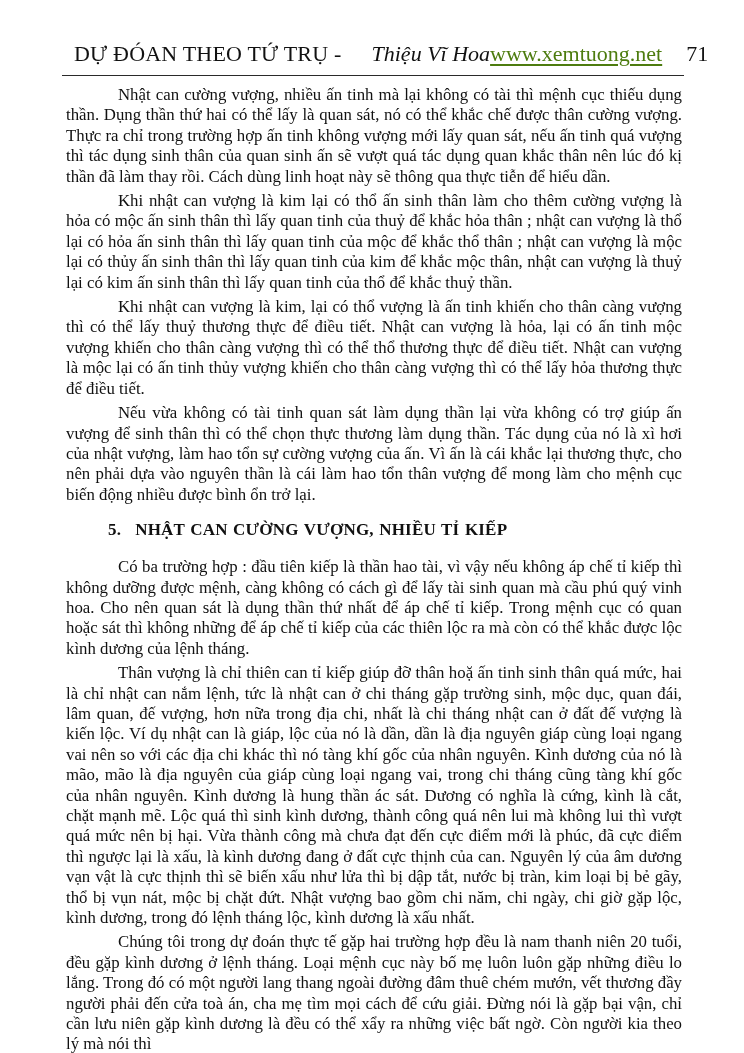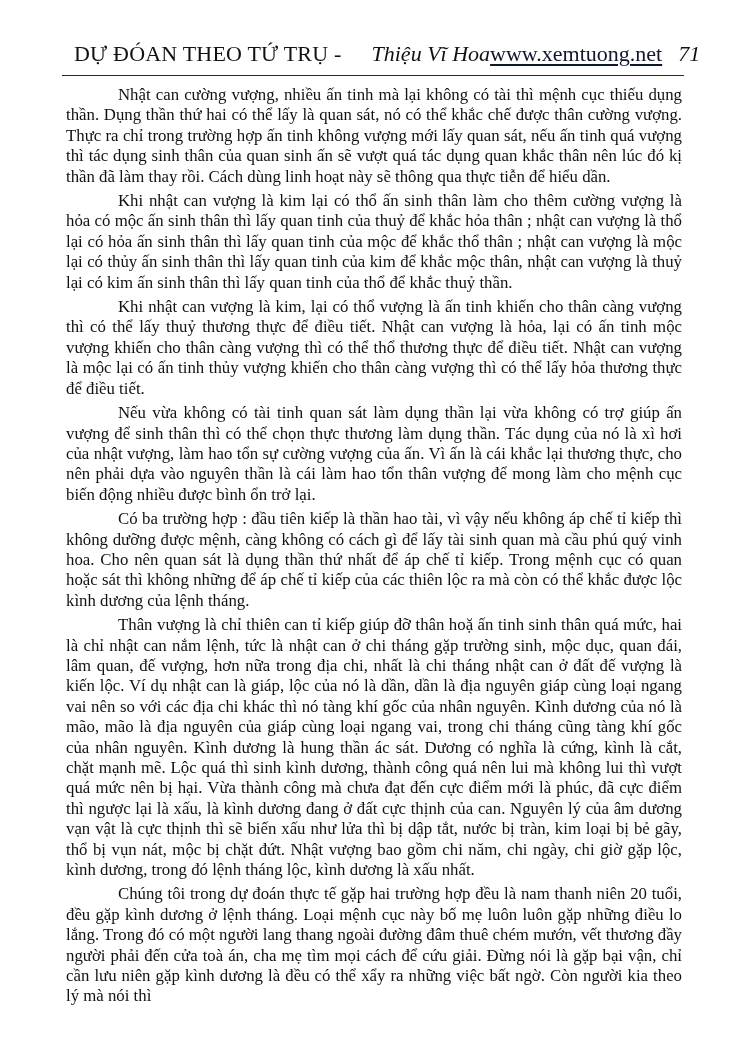--- a/index.html
+++ b/index.html
@@ -29,25 +29,24 @@
     letter-spacing: 0.2px;
   }
   .author {
     margin-left: 30px;
     font-style: italic;
   }
   .website {
     margin-left: auto;
     text-decoration: underline;
     text-underline-offset: 3px;
-    color: #0f172a;
+    color: #4d7c0f;
   }
   .page-number {
-    margin-left: 16px;
-    font-style: italic;
+    margin-left: 24px;
   }
   .header-rule {
     border: none;
     border-top: 1.6px solid #2a2a2a;
     margin: 11px 60px 0 62px;
   }
   .body-text {
     margin: 9px 58px 0 62px;
     text-align: justify;
     font-size: 16.8px;
@@ -86,19 +85,22 @@
   </header>
 
   <hr class="header-rule">
 
   <main class="body-text">
     <p>Nhật can cường vượng, nhiều ấn tinh mà lại không có tài thì mệnh cục thiếu dụng thần. Dụng thần thứ hai có thể lấy là quan sát, nó có thể khắc chế được thân cường vượng. Thực ra chỉ trong trường hợp ấn tinh không vượng mới lấy quan sát, nếu ấn tinh quá vượng thì tác dụng sinh thân của quan sinh ấn sẽ vượt quá tác dụng quan khắc thân nên lúc đó kị thần đã làm thay rồi. Cách dùng linh hoạt này sẽ thông qua thực tiễn để hiểu dần.</p>
     <p>Khi nhật can vượng là kim lại có thổ ấn sinh thân làm cho thêm cường vượng là hỏa có mộc ấn sinh thân thì lấy quan tinh của thuỷ để khắc hỏa thân ; nhật can vượng là thổ lại có hỏa ấn sinh thân thì lấy quan tinh của mộc để khắc thổ thân ; nhật can vượng là mộc lại có thủy ấn sinh thân thì lấy quan tinh của kim để khắc mộc thân, nhật can vượng là thuỷ lại có kim ấn sinh thân thì lấy quan tinh của thổ để khắc thuỷ thần.</p>
     <p>Khi nhật can vượng là kim, lại có thổ vượng là ấn tinh khiến cho thân càng vượng thì có thể lấy thuỷ thương thực để điều tiết. Nhật can vượng là hỏa, lại có ấn tinh mộc vượng khiến cho thân càng vượng thì có thể thổ thương thực để điều tiết. Nhật can vượng là mộc lại có ấn tinh thủy vượng khiến cho thân càng vượng thì có thể lấy hỏa thương thực để điều tiết.</p>
     <p>Nếu vừa không có tài tinh quan sát làm dụng thần lại vừa không có trợ giúp ấn vượng để sinh thân thì có thể chọn thực thương làm dụng thần. Tác dụng của nó là xì hơi của nhật vượng, làm hao tổn sự cường vượng của ấn. Vì ấn là cái khắc lại thương thực, cho nên phải dựa vào nguyên thần là cái làm hao tổn thân vượng để mong làm cho mệnh cục biến động nhiều được bình ổn trở lại.</p>
 
+    <h2 class="section-heading">
+      <span class="section-number">5.</span><span class="section-title">NHẬT CAN CƯỜNG VƯỢNG, NHIỀU TỈ  KIẾP</span>
+    </h2>
 
     <p>Có ba trường hợp : đầu tiên kiếp là thần hao tài, vì vậy nếu không áp chế tỉ kiếp thì không dưỡng được mệnh, càng không có cách gì để lấy tài sinh quan mà cầu phú quý vinh hoa. Cho nên quan sát là dụng thần thứ nhất để áp chế tỉ kiếp. Trong mệnh cục có quan hoặc sát thì không những để áp chế tỉ kiếp của các thiên lộc ra mà còn có thể khắc được lộc kình dương của lệnh tháng.</p>
     <p>Thân vượng là chỉ thiên can tỉ kiếp giúp đỡ thân hoặ ấn tinh sinh thân quá mức, hai là chỉ nhật can nắm lệnh, tức là nhật can ở chi tháng gặp trường sinh, mộc dục, quan đái, lâm quan, đế vượng, hơn nữa trong địa chi, nhất là chi tháng nhật can ở đất đế vượng là kiến lộc. Ví dụ nhật can là giáp, lộc của nó là dần, dần là địa nguyên giáp cùng loại ngang vai nên so với các địa chi khác thì nó tàng khí gốc của nhân nguyên. Kình dương của nó là mão, mão là địa nguyên của giáp cùng loại ngang vai, trong chi tháng cũng tàng khí gốc của nhân nguyên. Kình dương là hung thần ác sát. Dương có nghĩa là cứng, kình là cắt, chặt mạnh mẽ. Lộc quá thì sinh kình dương, thành công quá nên lui mà không lui thì vượt quá mức nên bị hại. Vừa thành công mà chưa đạt đến cực điểm mới là phúc, đã cực điểm thì ngược lại là xấu, là kình dương đang ở đất cực thịnh của can. Nguyên lý của âm dương vạn vật là cực thịnh thì sẽ biến xấu như lửa thì bị dập tắt, nước bị tràn, kim loại bị bẻ gãy, thổ bị vụn nát, mộc bị chặt  đứt. Nhật vượng bao gồm chi năm, chi ngày, chi giờ gặp lộc, kình dương, trong đó lệnh tháng lộc, kình dương là xấu nhất.</p>
     <p>Chúng tôi trong dự đoán thực tế gặp hai trường hợp đều là nam thanh niên 20 tuổi, đều gặp kình dương ở lệnh tháng. Loại mệnh cục này bố mẹ luôn luôn gặp những điều lo lắng. Trong đó có một người lang thang ngoài đường đâm thuê chém mướn, vết thương đầy người phải đến cửa toà án, cha mẹ tìm mọi cách để cứu giải. Đừng nói là gặp bại vận, chỉ cần lưu niên gặp kình dương là đều có thể xẩy ra những việc bất ngờ. Còn người kia theo lý mà nói thì</p>
   </main>
 
 </div>
 
 </body></html>

